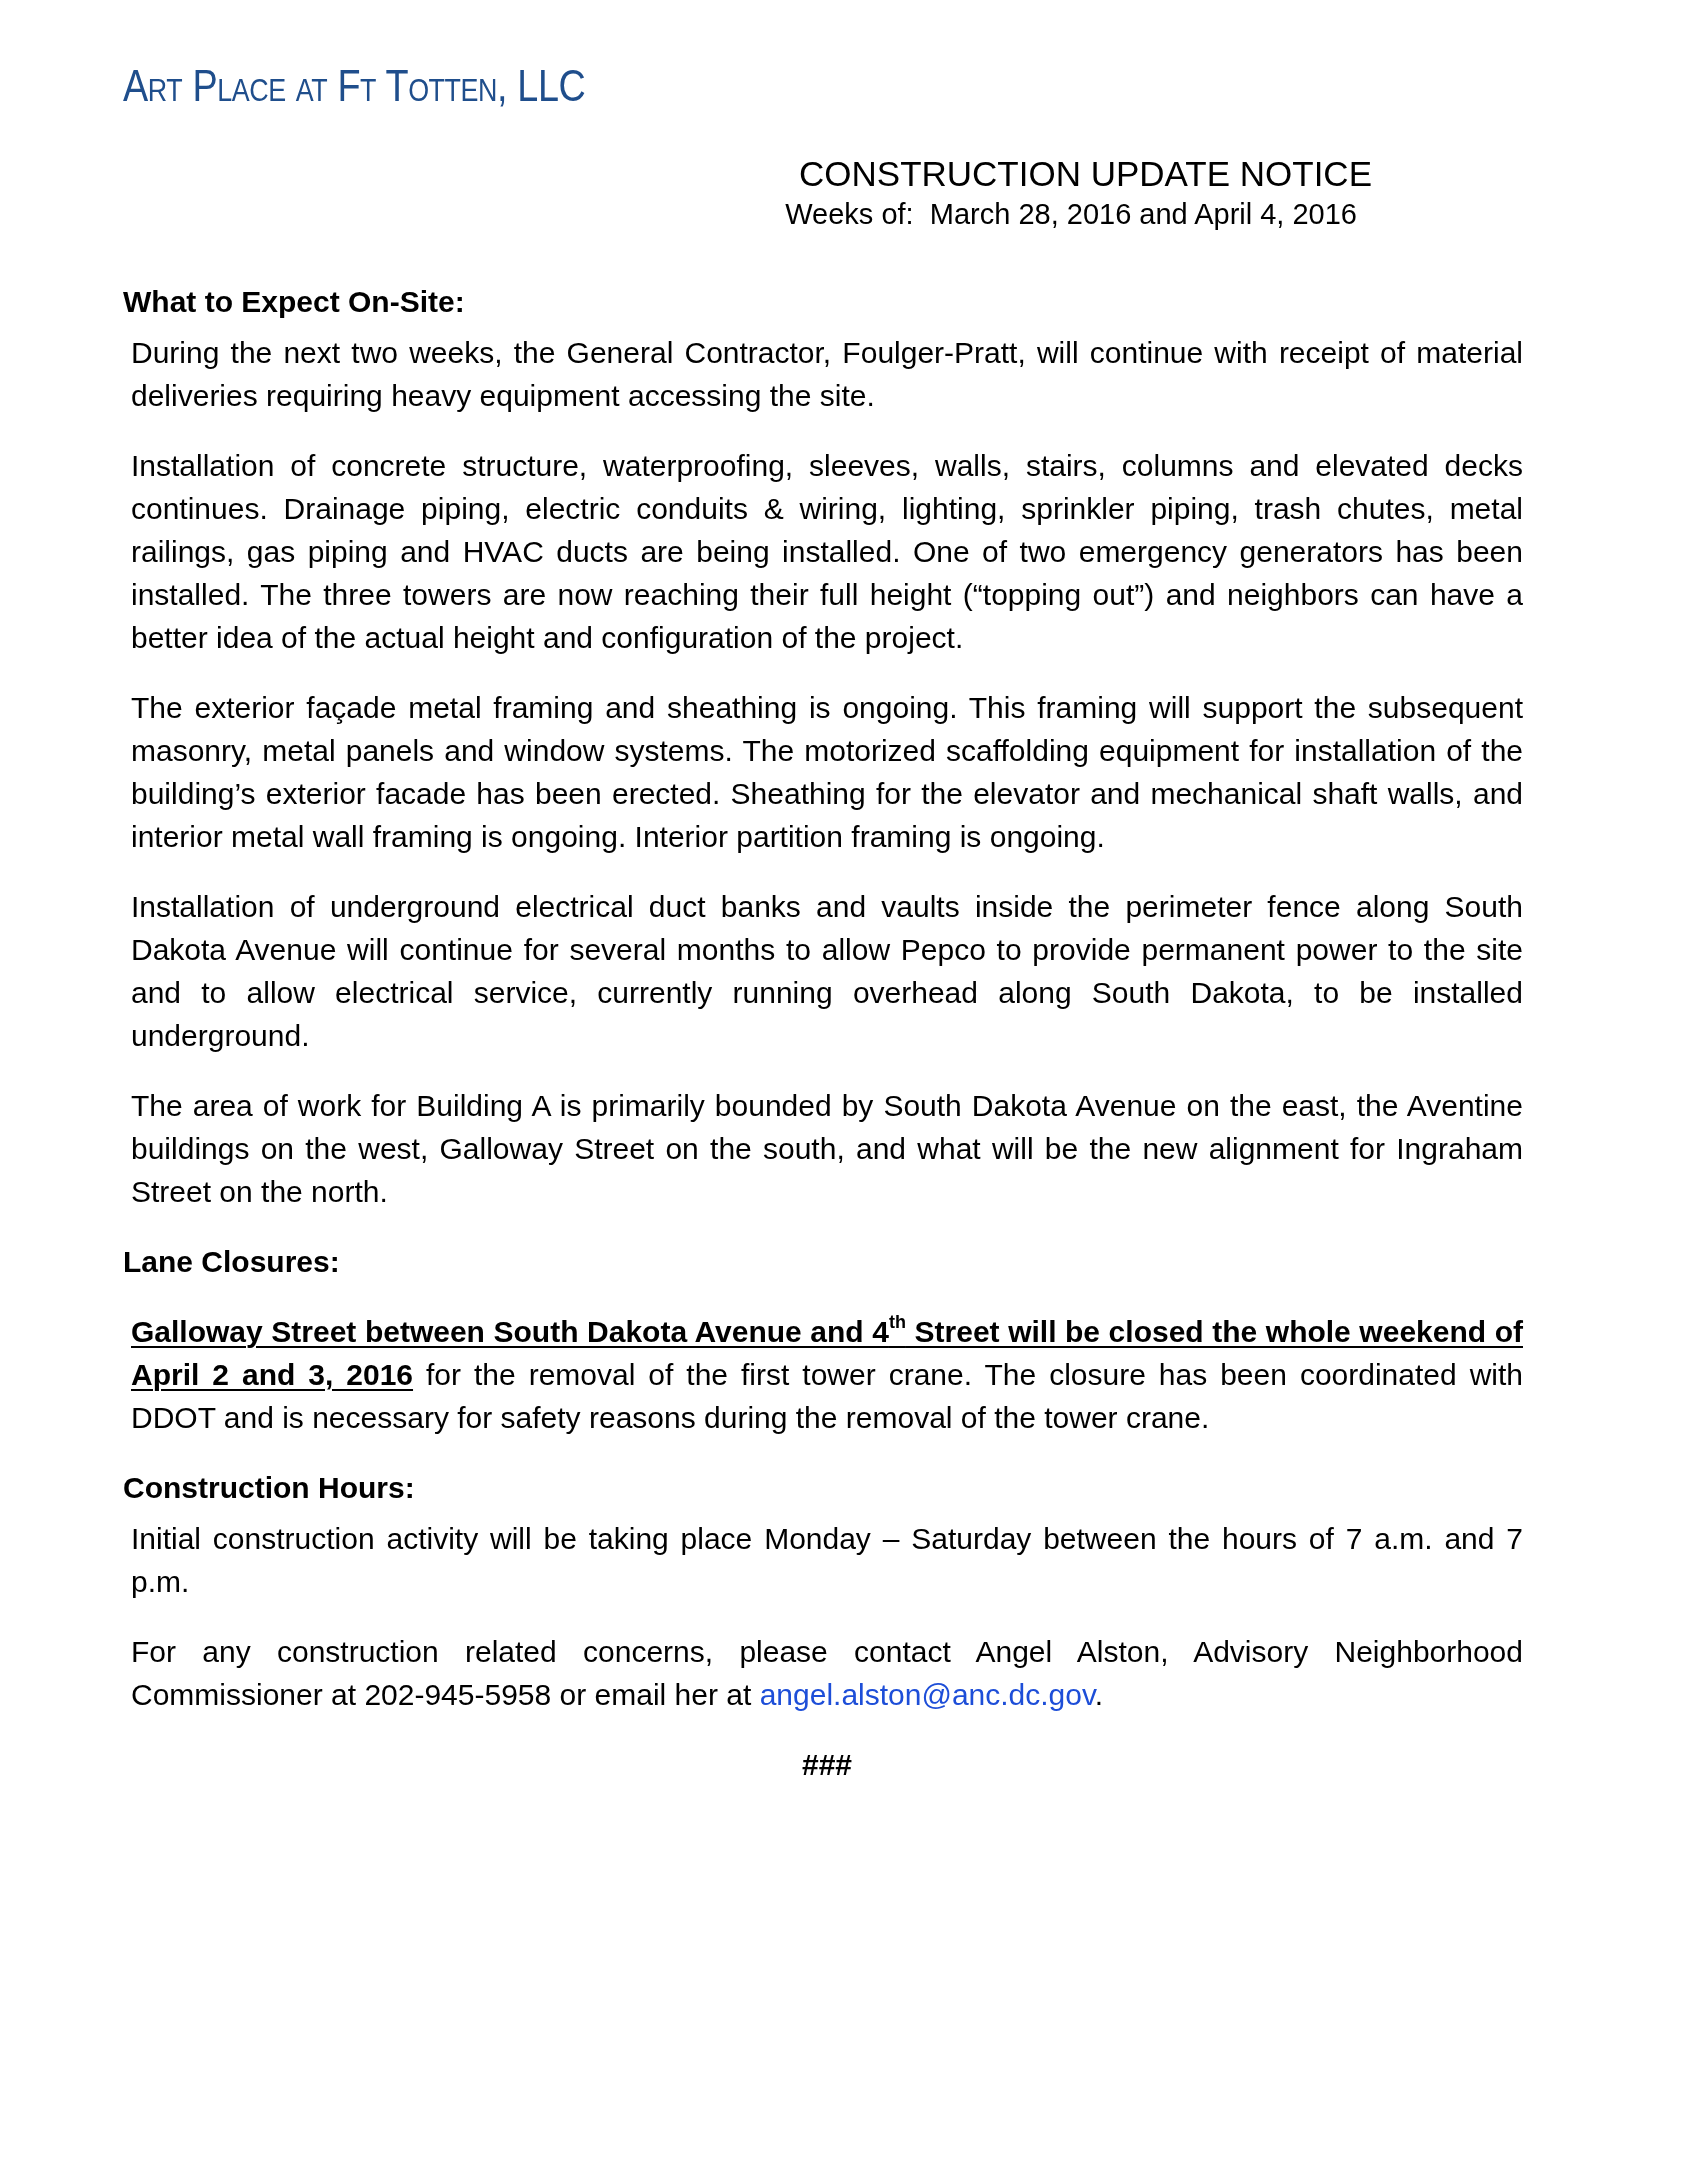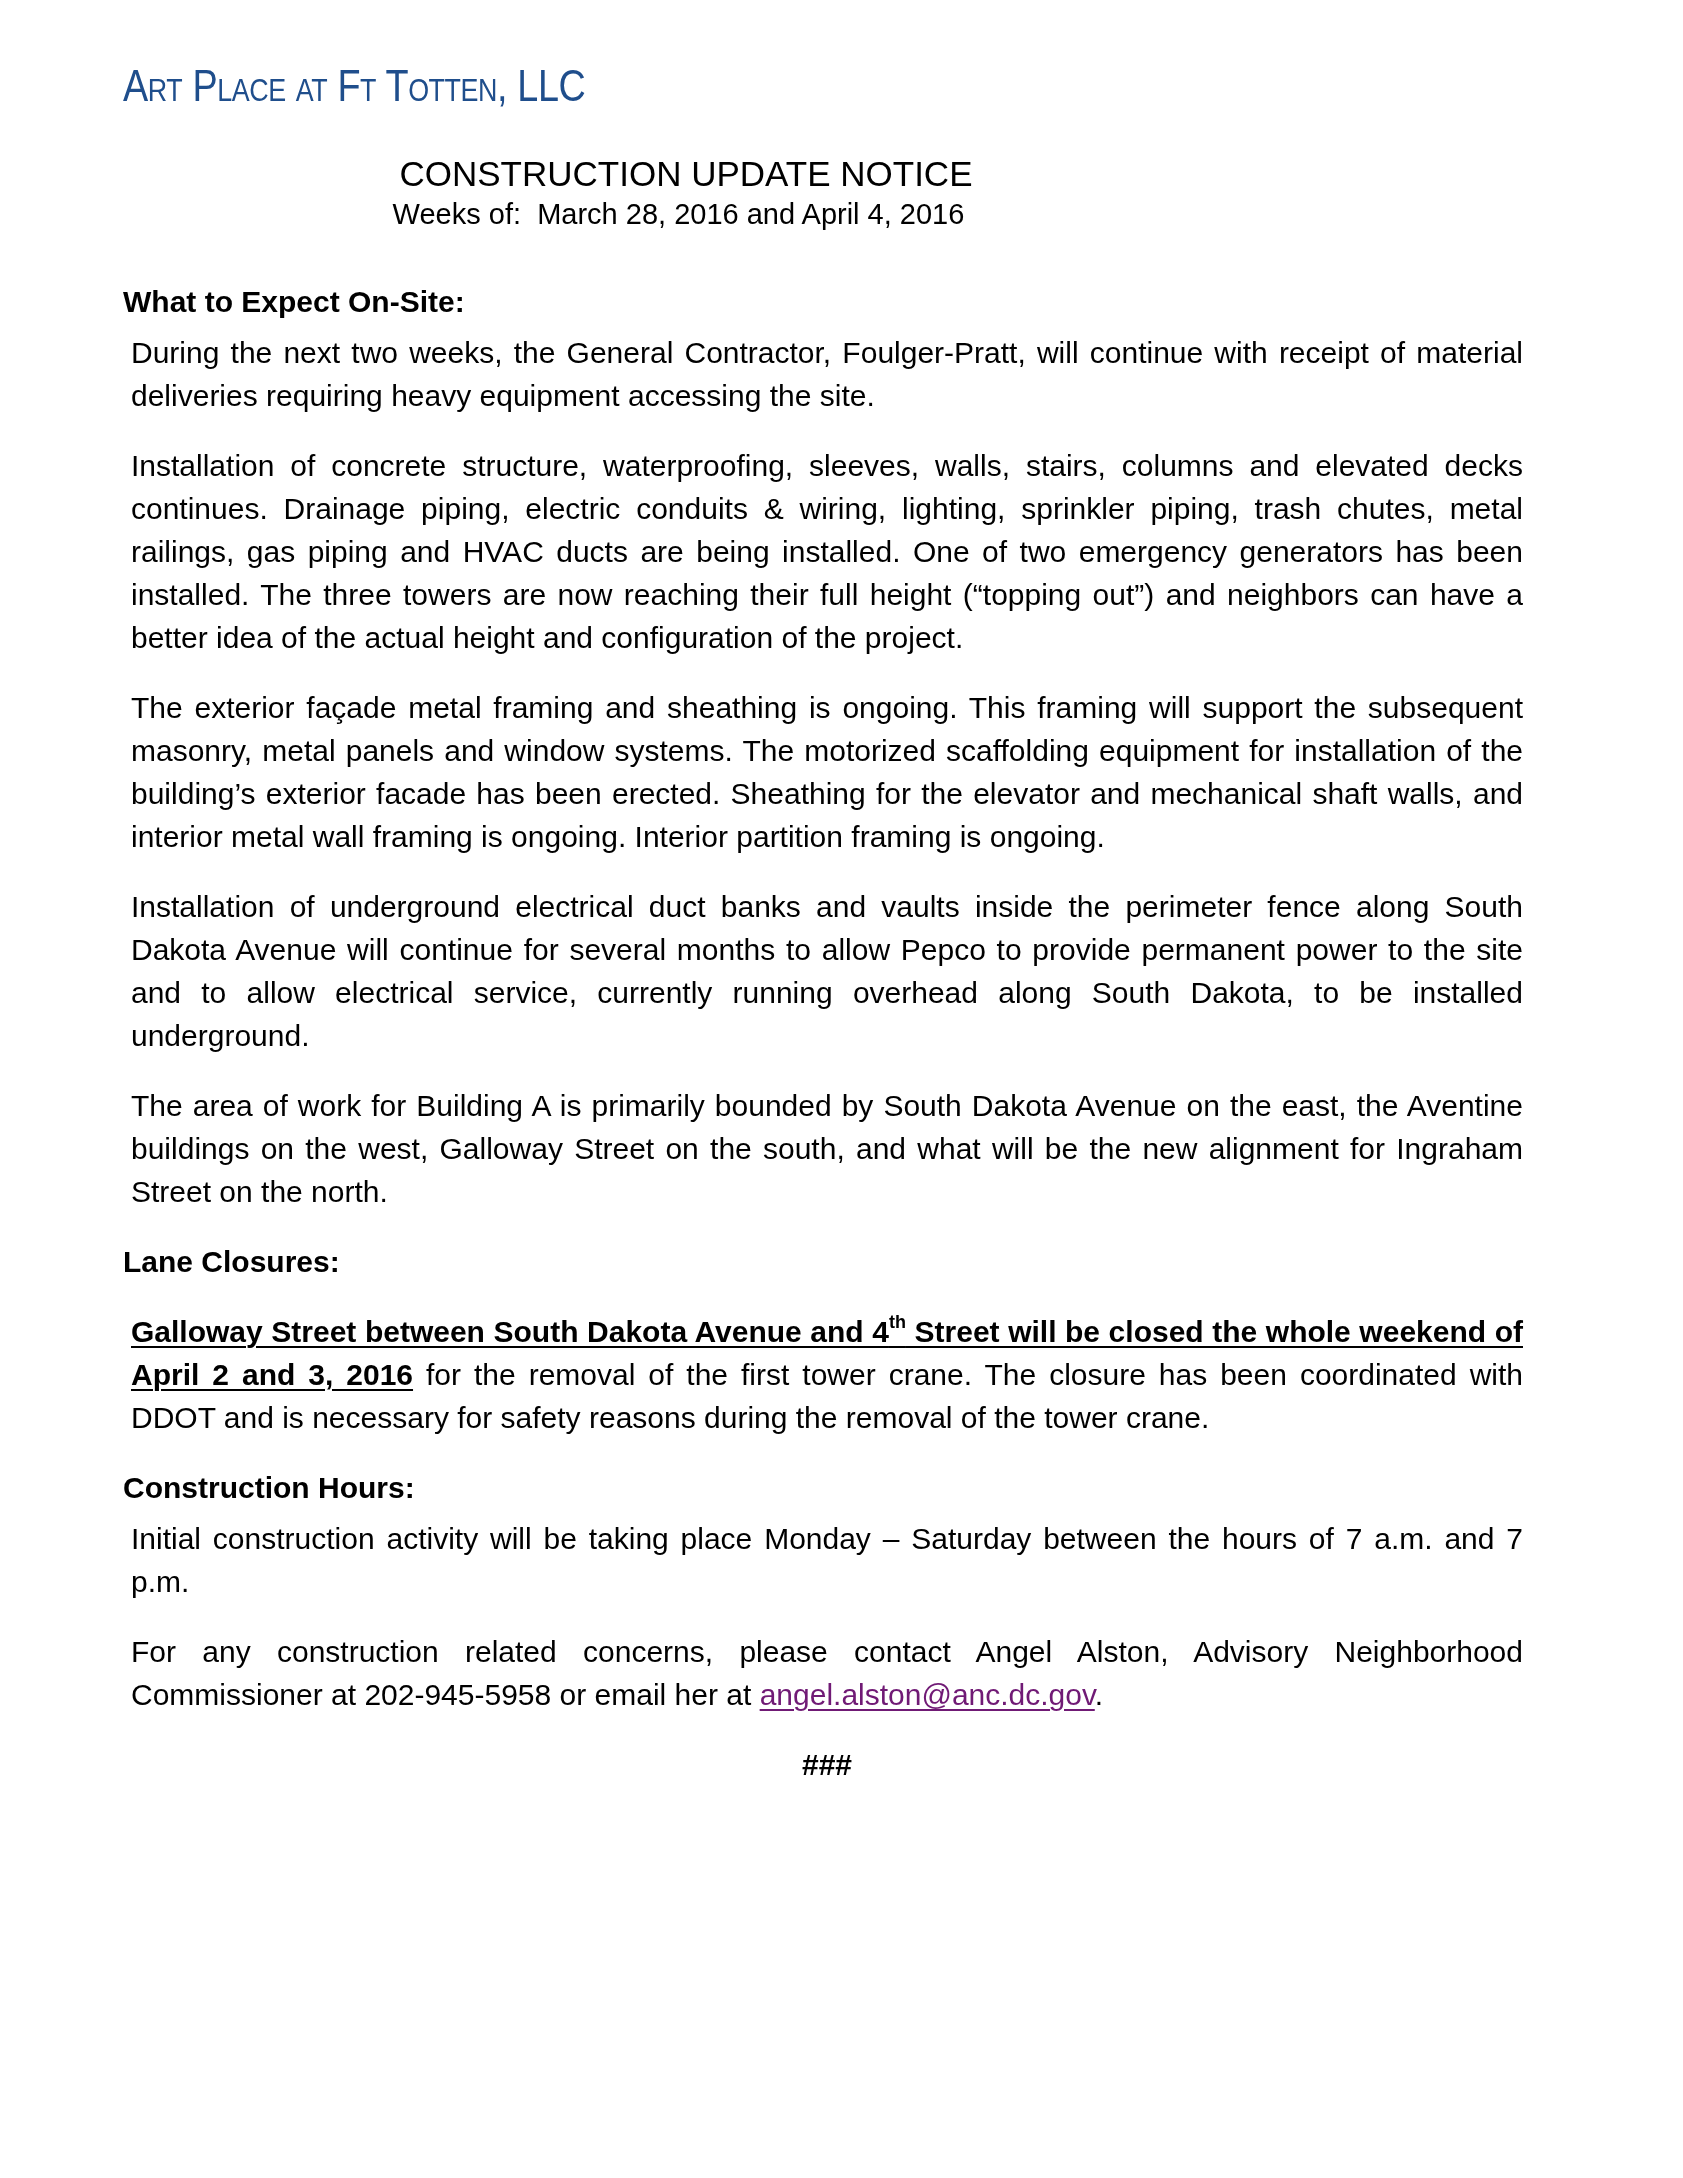--- a/index.html
+++ b/index.html
@@ -27,21 +27,21 @@
     letter-spacing: -0.5px;
     transform: scaleX(0.84);
     transform-origin: left top;
     white-space: nowrap;
   }
   .title-block {
     position: absolute;
     left: 0;
     width: 1372px;
     top: 154px;
-    text-align: center;
+    text-align: right;
   }
   .title {
     font-size: 35px;
     line-height: 40px;
     font-weight: normal;
     margin: 0 0 0 0;
     padding-left: 0px;
   }
   .subtitle {
     font-size: 29px;
@@ -78,22 +78,21 @@
   .u {
     text-decoration-thickness: 2px;
     text-underline-offset: 4px;
   }
   sup {
     font-size: 18px;
     line-height: 0;
     vertical-align: 14px;
   }
   a.email {
-    color: #701a75;
-    text-decoration: underline;
+    color: #1d4ed8;
     text-decoration-thickness: 1.5px;
     text-underline-offset: 4px;
   }
   .end-mark {
     text-align: center;
     font-weight: bold;
     margin: 0;
     padding-left: 0px;
   }
 </style>

